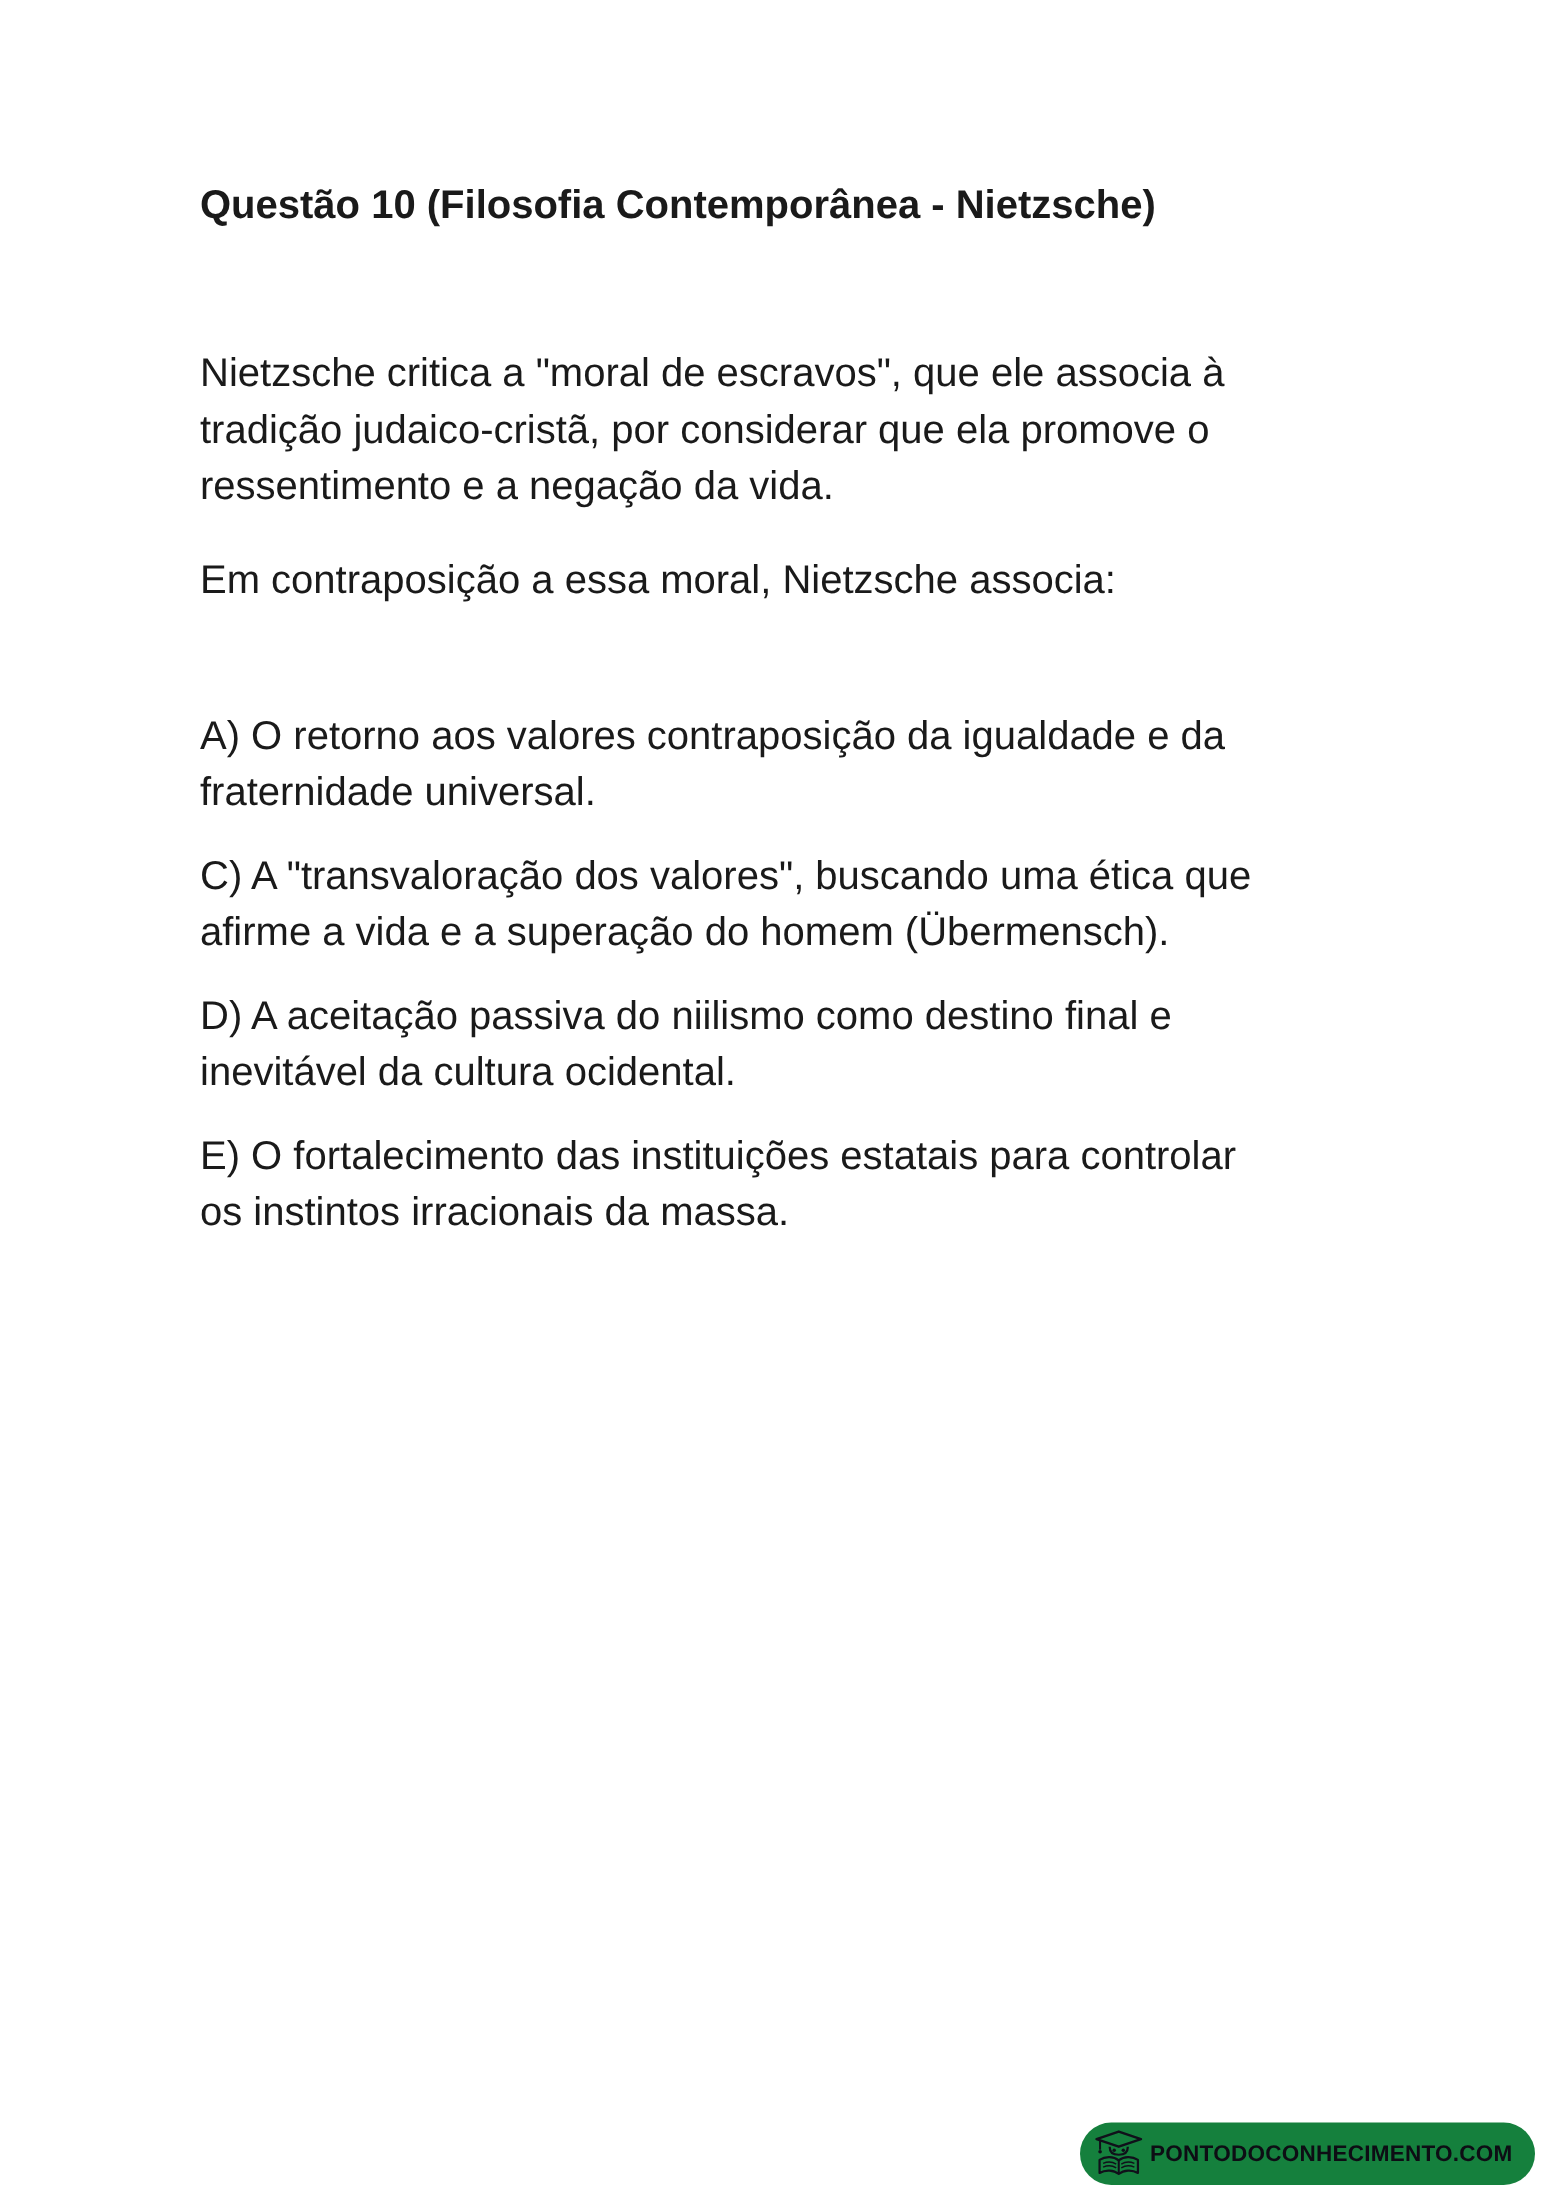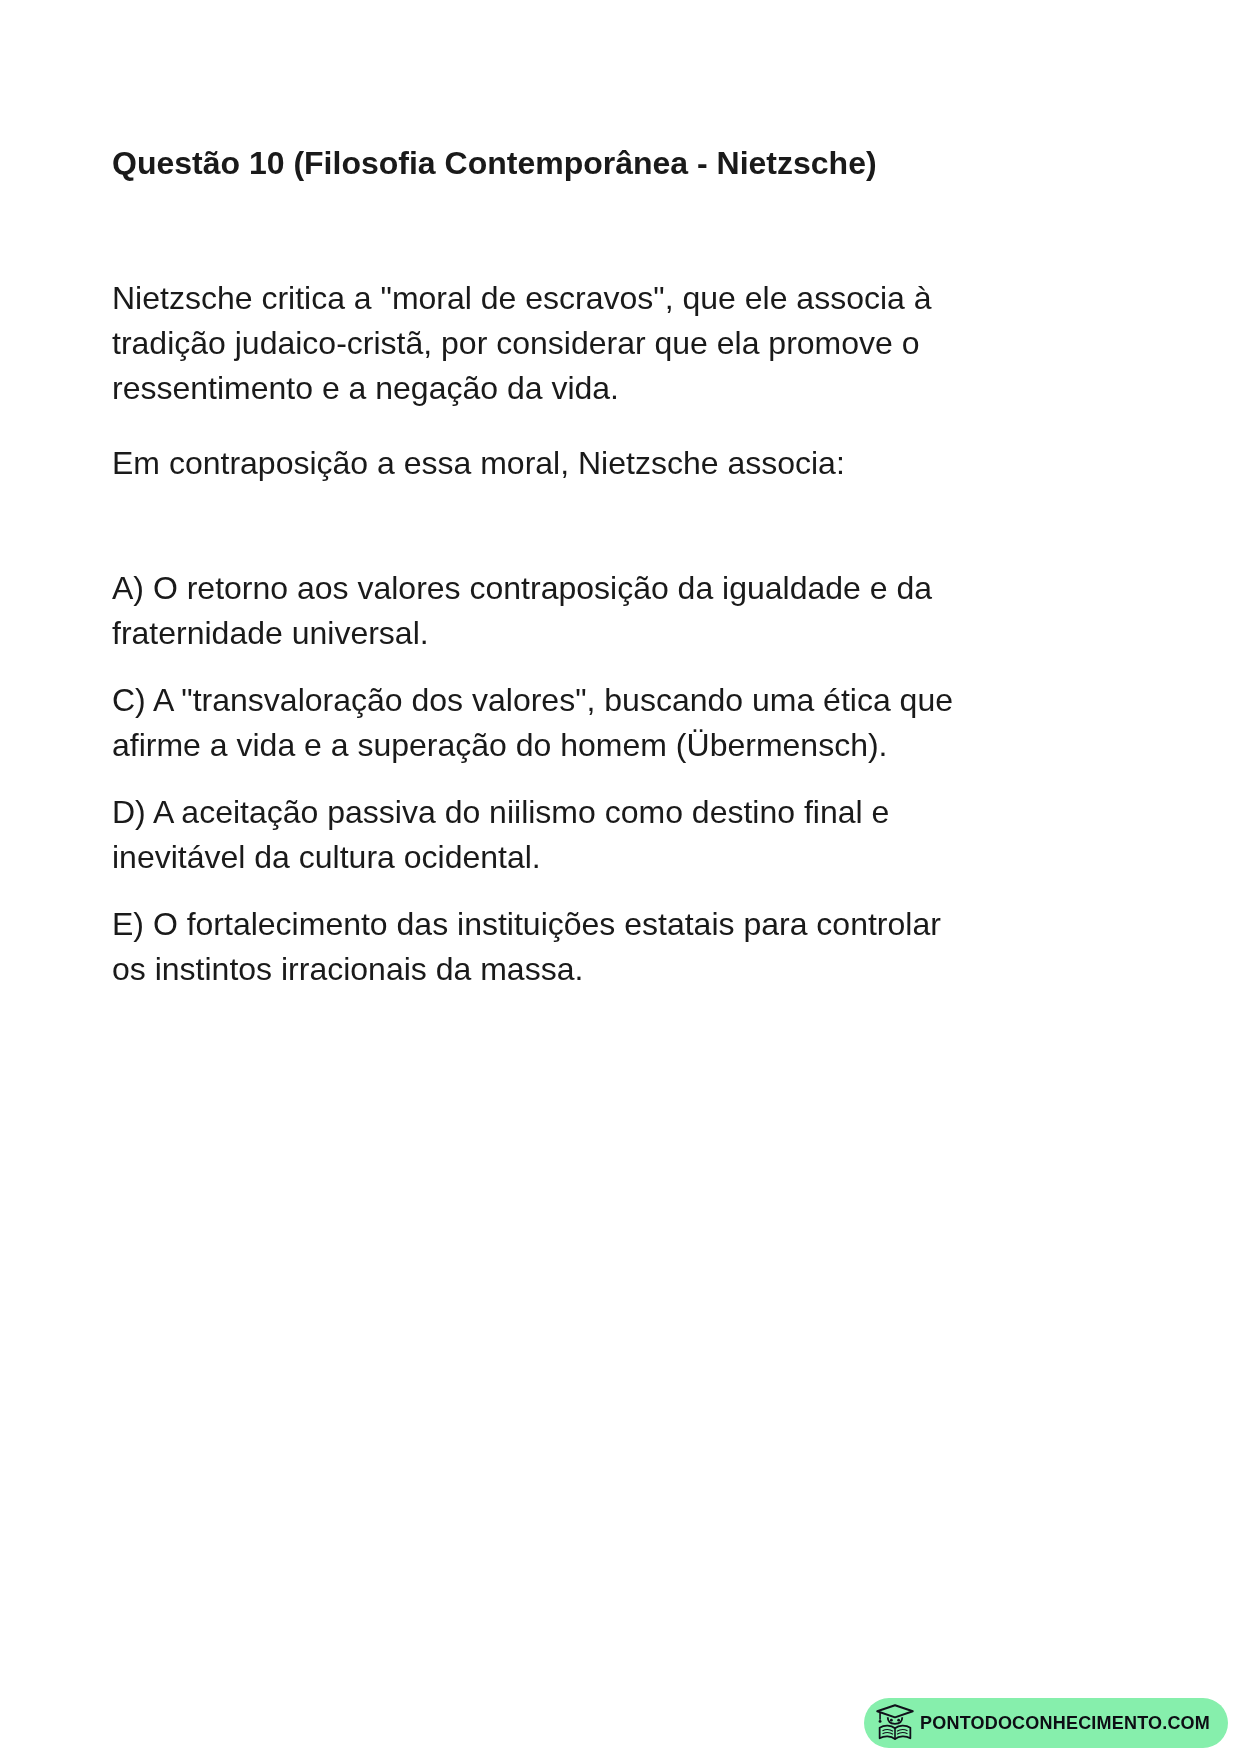--- a/index.html
+++ b/index.html
@@ -12,20 +12,21 @@
     position: relative;
     width: 1241px;
     height: 1755px;
     background: #ffffff;
     overflow: hidden;
   }
   .content {
     padding: 141px 140px 0 112px;
     width: 1120px;
     color: #1a1a1a;
+    margin-left: 48px;
   }
   .title {
     font-size: 32px;
     font-weight: bold;
     line-height: 45px;
     color: #1a1a1a;
     white-space: pre-line;
   }
   .para {
     font-size: 32px;
@@ -86,21 +87,21 @@
       <p class="para option">C) A "transvaloração dos valores", buscando uma ética que
 afirme a vida e a superação do homem (Übermensch).</p>
       <p class="para option">D) A aceitação passiva do niilismo como destino final e
 inevitável da cultura ocidental.</p>
       <p class="para option">E) O fortalecimento das instituições estatais para controlar
 os instintos irracionais da massa.</p>
     </div>
 
   </div>
 
-  <div class="site-badge" style="background: #86efac;">
+  <div class="site-badge" style="background: #15803d;">
     <svg class="badge-icon" viewBox="0 0 52 50" fill="none" xmlns="http://www.w3.org/2000/svg">
 
       <polygon points="26,3 48,10.5 26,18 4,10.5" stroke="#10101a" stroke-width="2.4" fill="none" stroke-linejoin="round"></polygon>
       <line x1="7.5" y1="12" x2="7.5" y2="21" stroke="#10101a" stroke-width="2"></line>
       <circle cx="7.5" cy="23" r="1.8" fill="#10101a"></circle>
 
       <path d="M17 18 Q17 26 26 26 Q35 26 35 18" stroke="#10101a" stroke-width="2.2" fill="none"></path>
       <circle cx="21.5" cy="21.5" r="1.7" fill="#10101a"></circle>
       <circle cx="30.5" cy="21.5" r="1.7" fill="#10101a"></circle>
 

